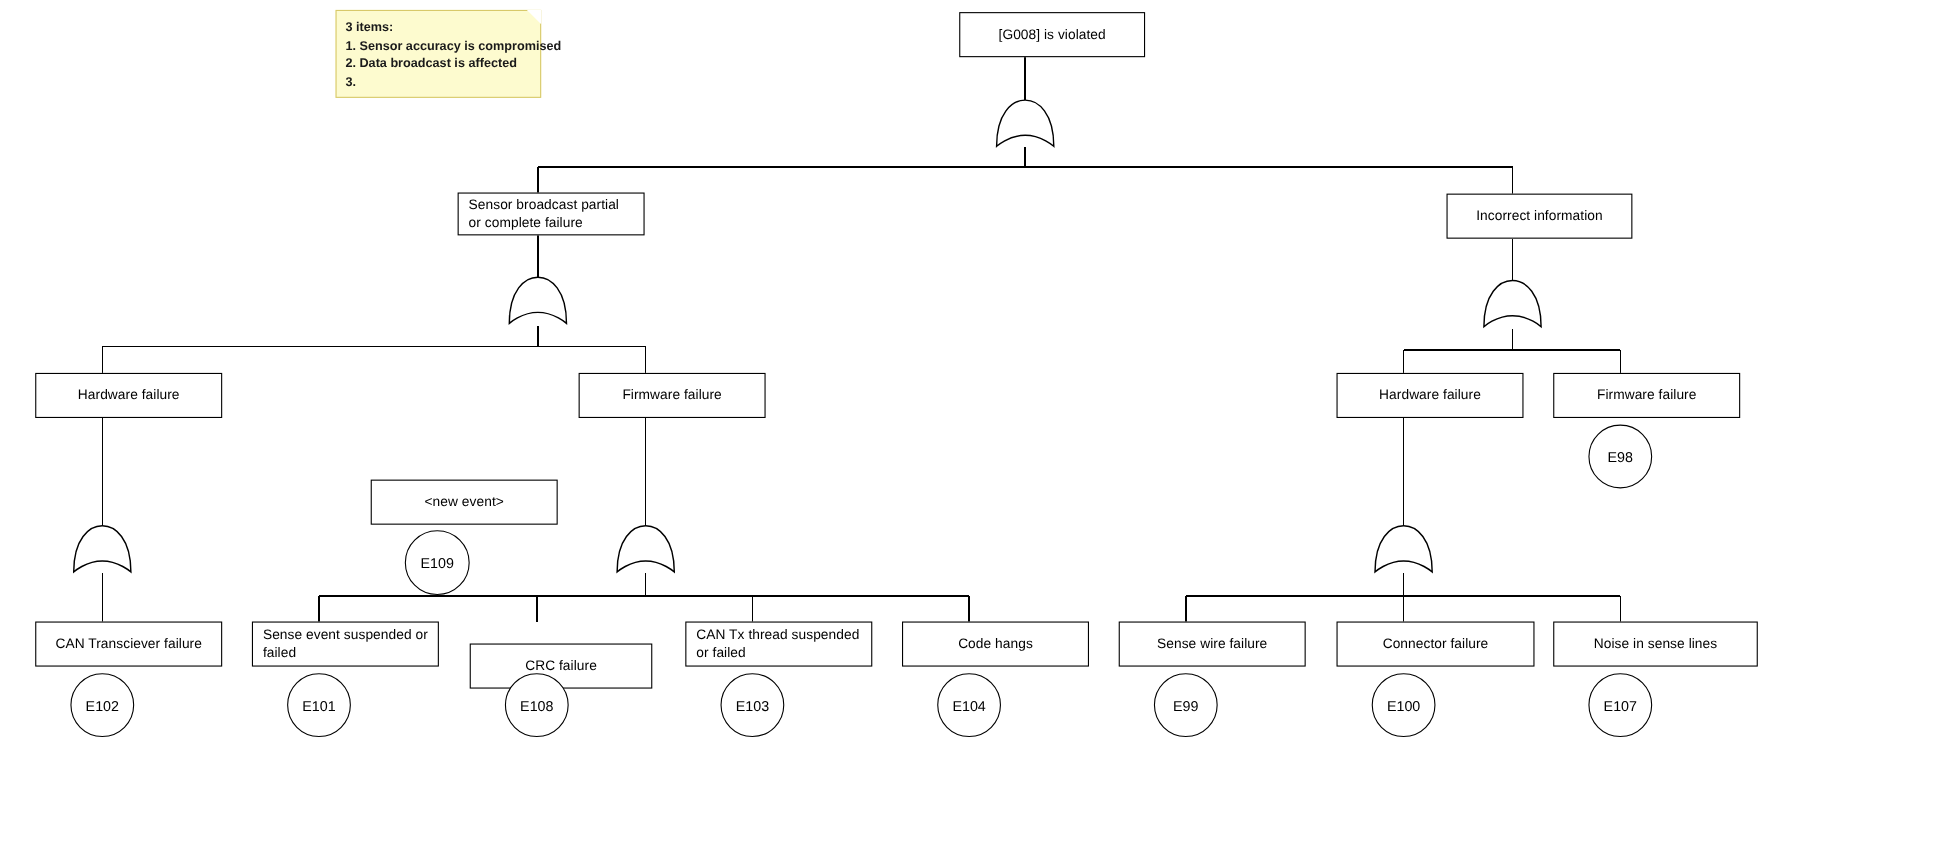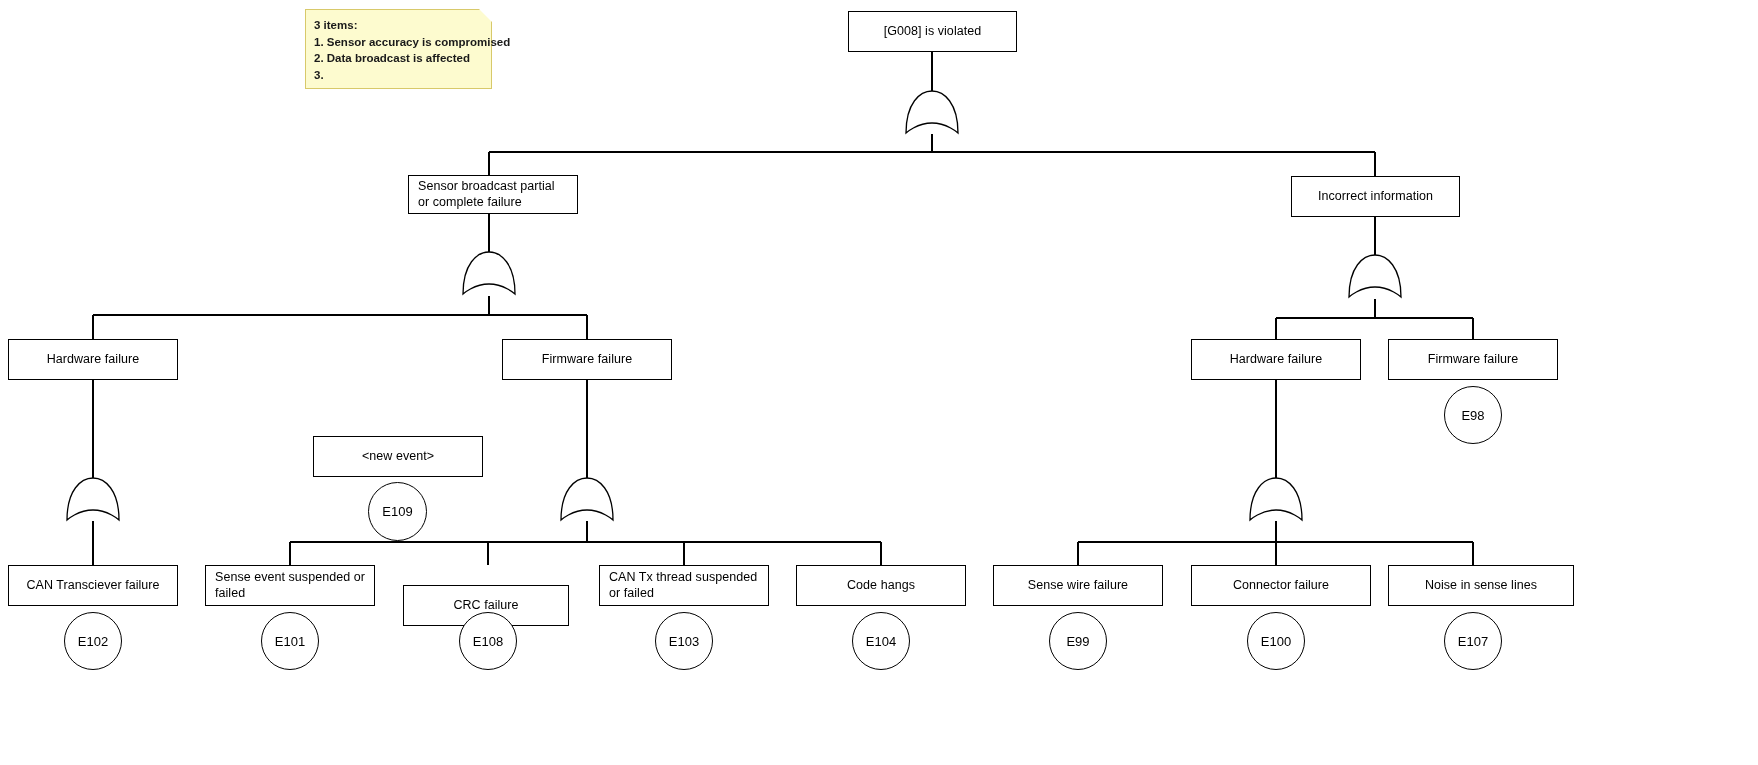--- a/index.html
+++ b/index.html
@@ -32,20 +32,21 @@
     box-sizing: border-box;
     border: 1.3px solid #000000;
     background: #ffffff;
     font-size: 12.5px;
     line-height: 1.22;
     color: #000000;
     display: flex;
     align-items: center;
     padding: 4px 9px;
     letter-spacing: 0.05px;
+    margin-left: 24px;
   }
   .node.center {
     justify-content: center;
     text-align: center;
   }
   .node.left {
     justify-content: flex-start;
     text-align: left;
   }
   .gate {
@@ -145,21 +146,21 @@
   </div>
 
   <div class="node center" style="left:848px; top:11px; width:169px; height:41px;">
     <span>[G008] is violated</span>
   </div>
 
   <svg class="gate" style="left:903px; top:89px;" width="58" height="47" viewBox="0 0 58 47">
     <path d="M3,44 C3,14 17,2 29,2 C41,2 55,14 55,44 C55,44 44,34 29,34 C14,34 3,44 3,44 Z" fill="#ffffff" stroke="#000000" stroke-width="1.3"></path>
   </svg>
 
-  <div class="node left" style="left:408px; top:175px; width:170px; height:39px;justify-content:flex-end;">
+  <div class="node left" style="left:392px; top:175px; width:170px; height:39px;justify-content:flex-end;">
     <span>Sensor broadcast partial or complete failure</span>
   </div>
 
   <svg class="gate" style="left:460px; top:250px;" width="58" height="47" viewBox="0 0 58 47">
     <path d="M3,44 C3,14 17,2 29,2 C41,2 55,14 55,44 C55,44 44,34 29,34 C14,34 3,44 3,44 Z" fill="#ffffff" stroke="#000000" stroke-width="1.3"></path>
   </svg>
 
   <div class="node center" style="left:1291px; top:176px; width:169px; height:41px;">
     <span>Incorrect information</span>
   </div>

